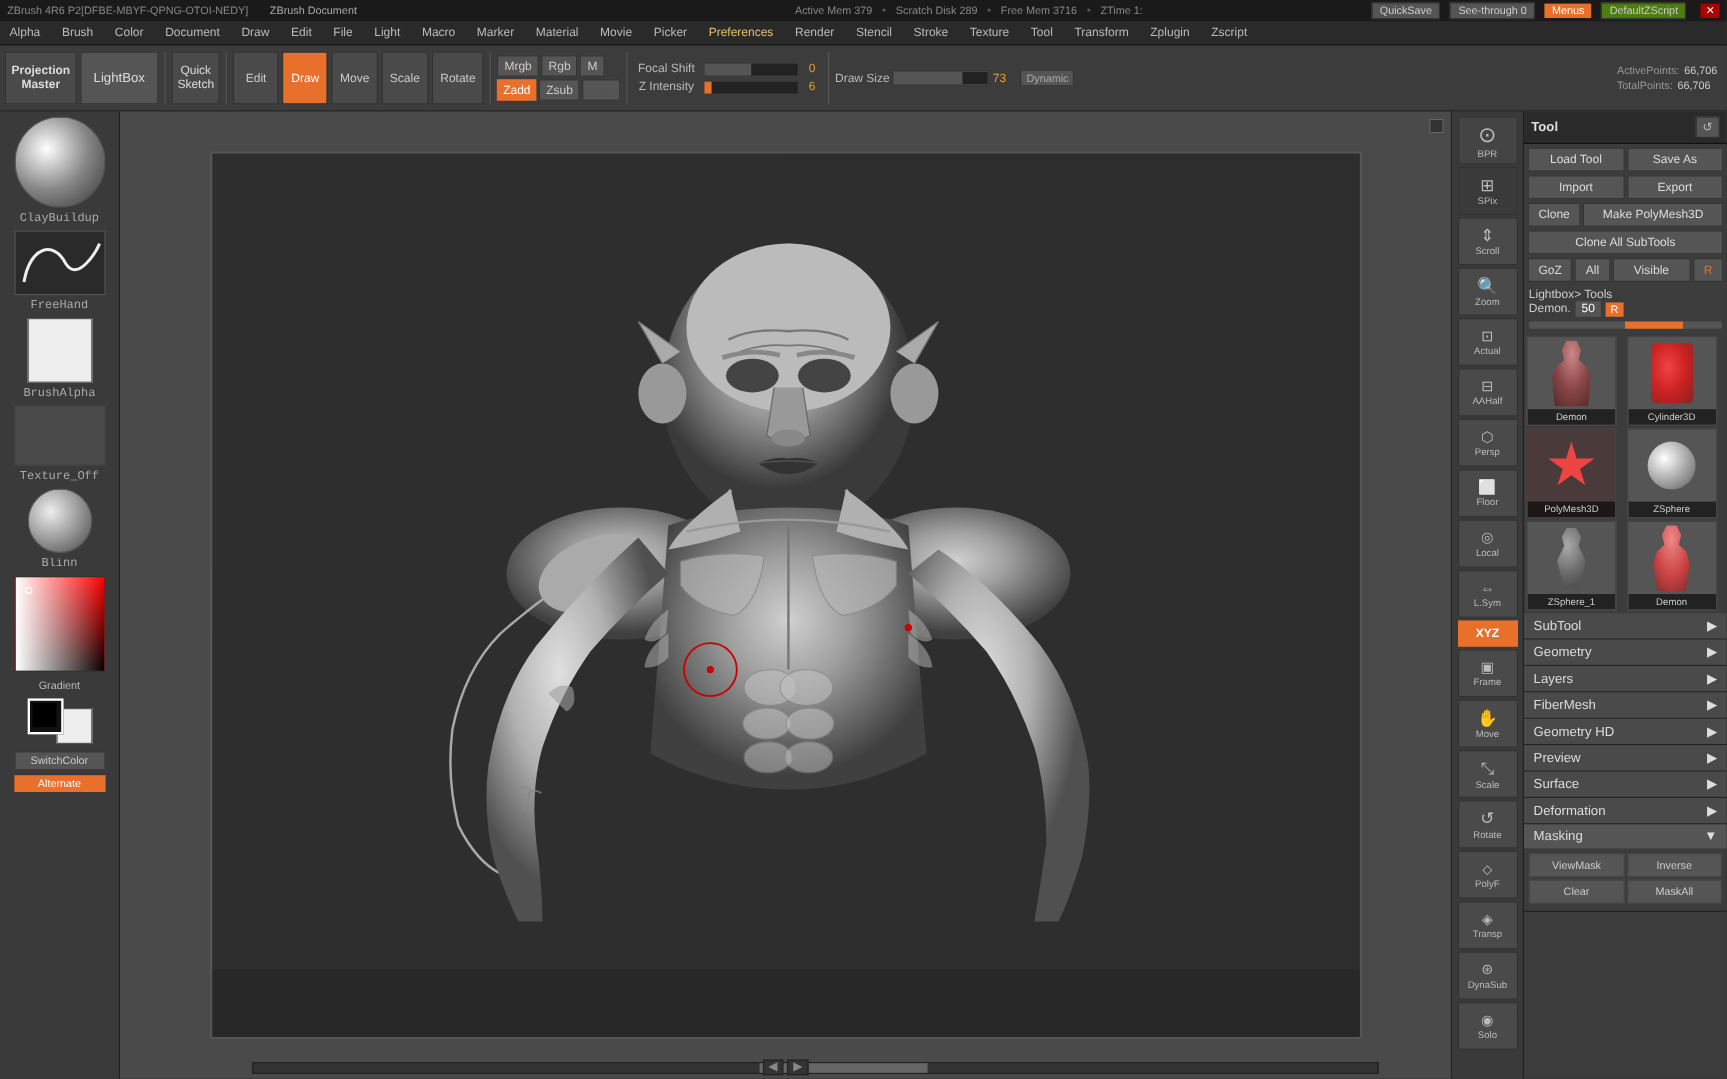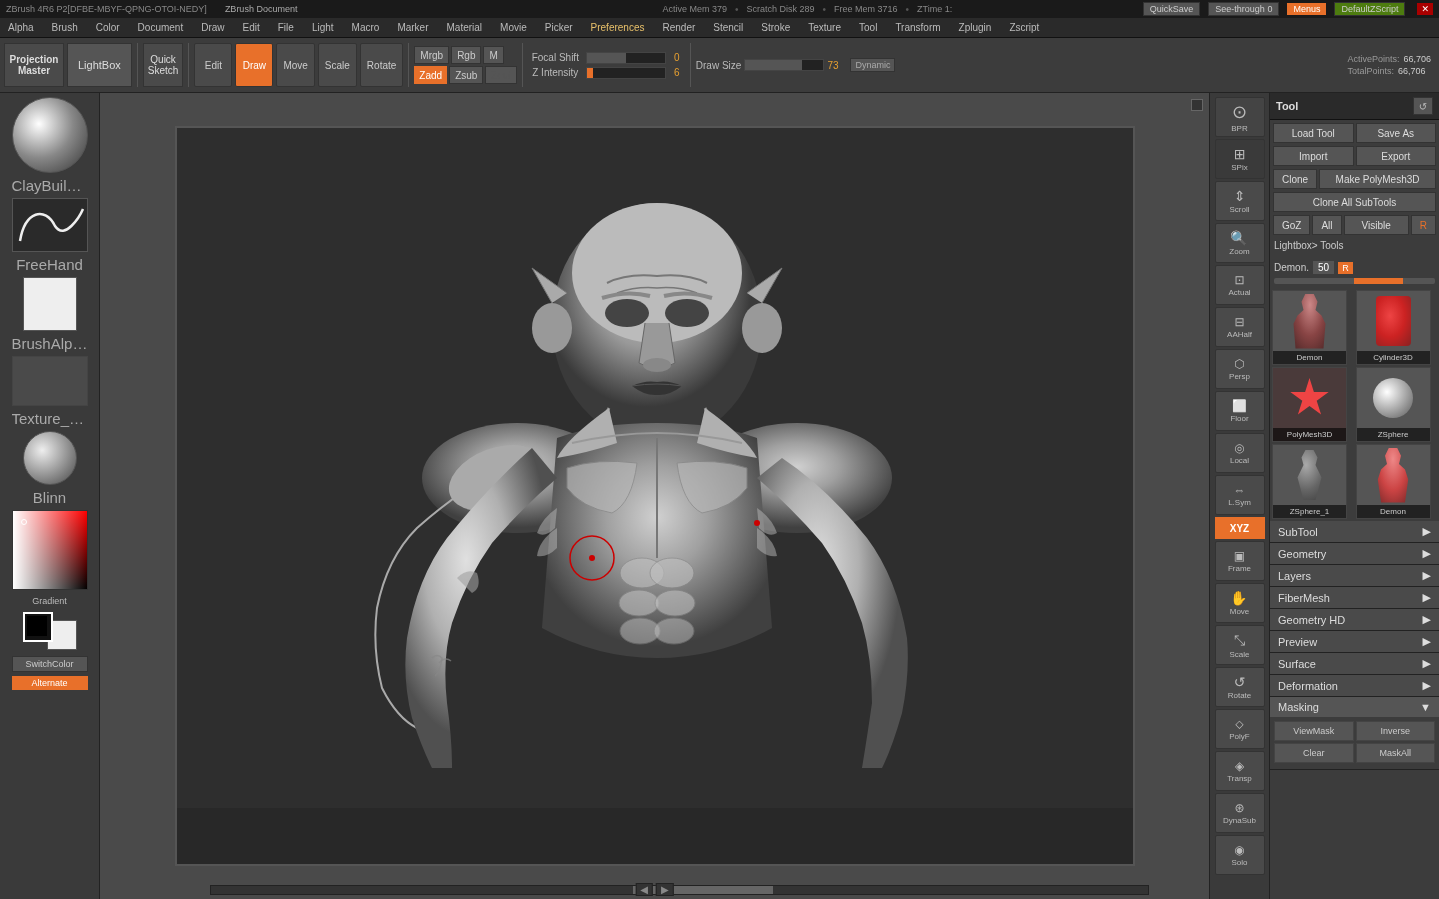--- a/index.html
+++ b/index.html
@@ -97,27 +97,28 @@
 
     .brush-preview {
       width: 76px;
       height: 76px;
       border-radius: 50%;
       background: radial-gradient(circle at 35% 35%, #fff, #888, #333);
       border: 1px solid #555;
     }
 
     .brush-label {
-      font-size: 15px;
+      font-size: 10px;
       color: #aaa;
       text-align: center;
       width: 76px;
       overflow: hidden;
       text-overflow: ellipsis;
       white-space: nowrap;
+      font-family: Liberation Mono, monospace;
     }
 
     .stroke-preview {
       width: 76px;
       height: 54px;
       background: #2a2a2a;
       border: 1px solid #555;
       display: flex;
       align-items: center;
       justify-content: center;
@@ -259,21 +260,21 @@
     }
 
     .lightbox-section {
       padding: 2px 4px;
     }
 
     .lightbox-header {
       display: flex;
       align-items: center;
       justify-content: space-between;
-      margin-bottom: 10px;
+      margin-bottom: 0;
     }
 
     .lightbox-title {
       font-size: 10px;
       color: #ccc;
     }
 
     .demon-value {
       background: #555;
       color: #fff;

